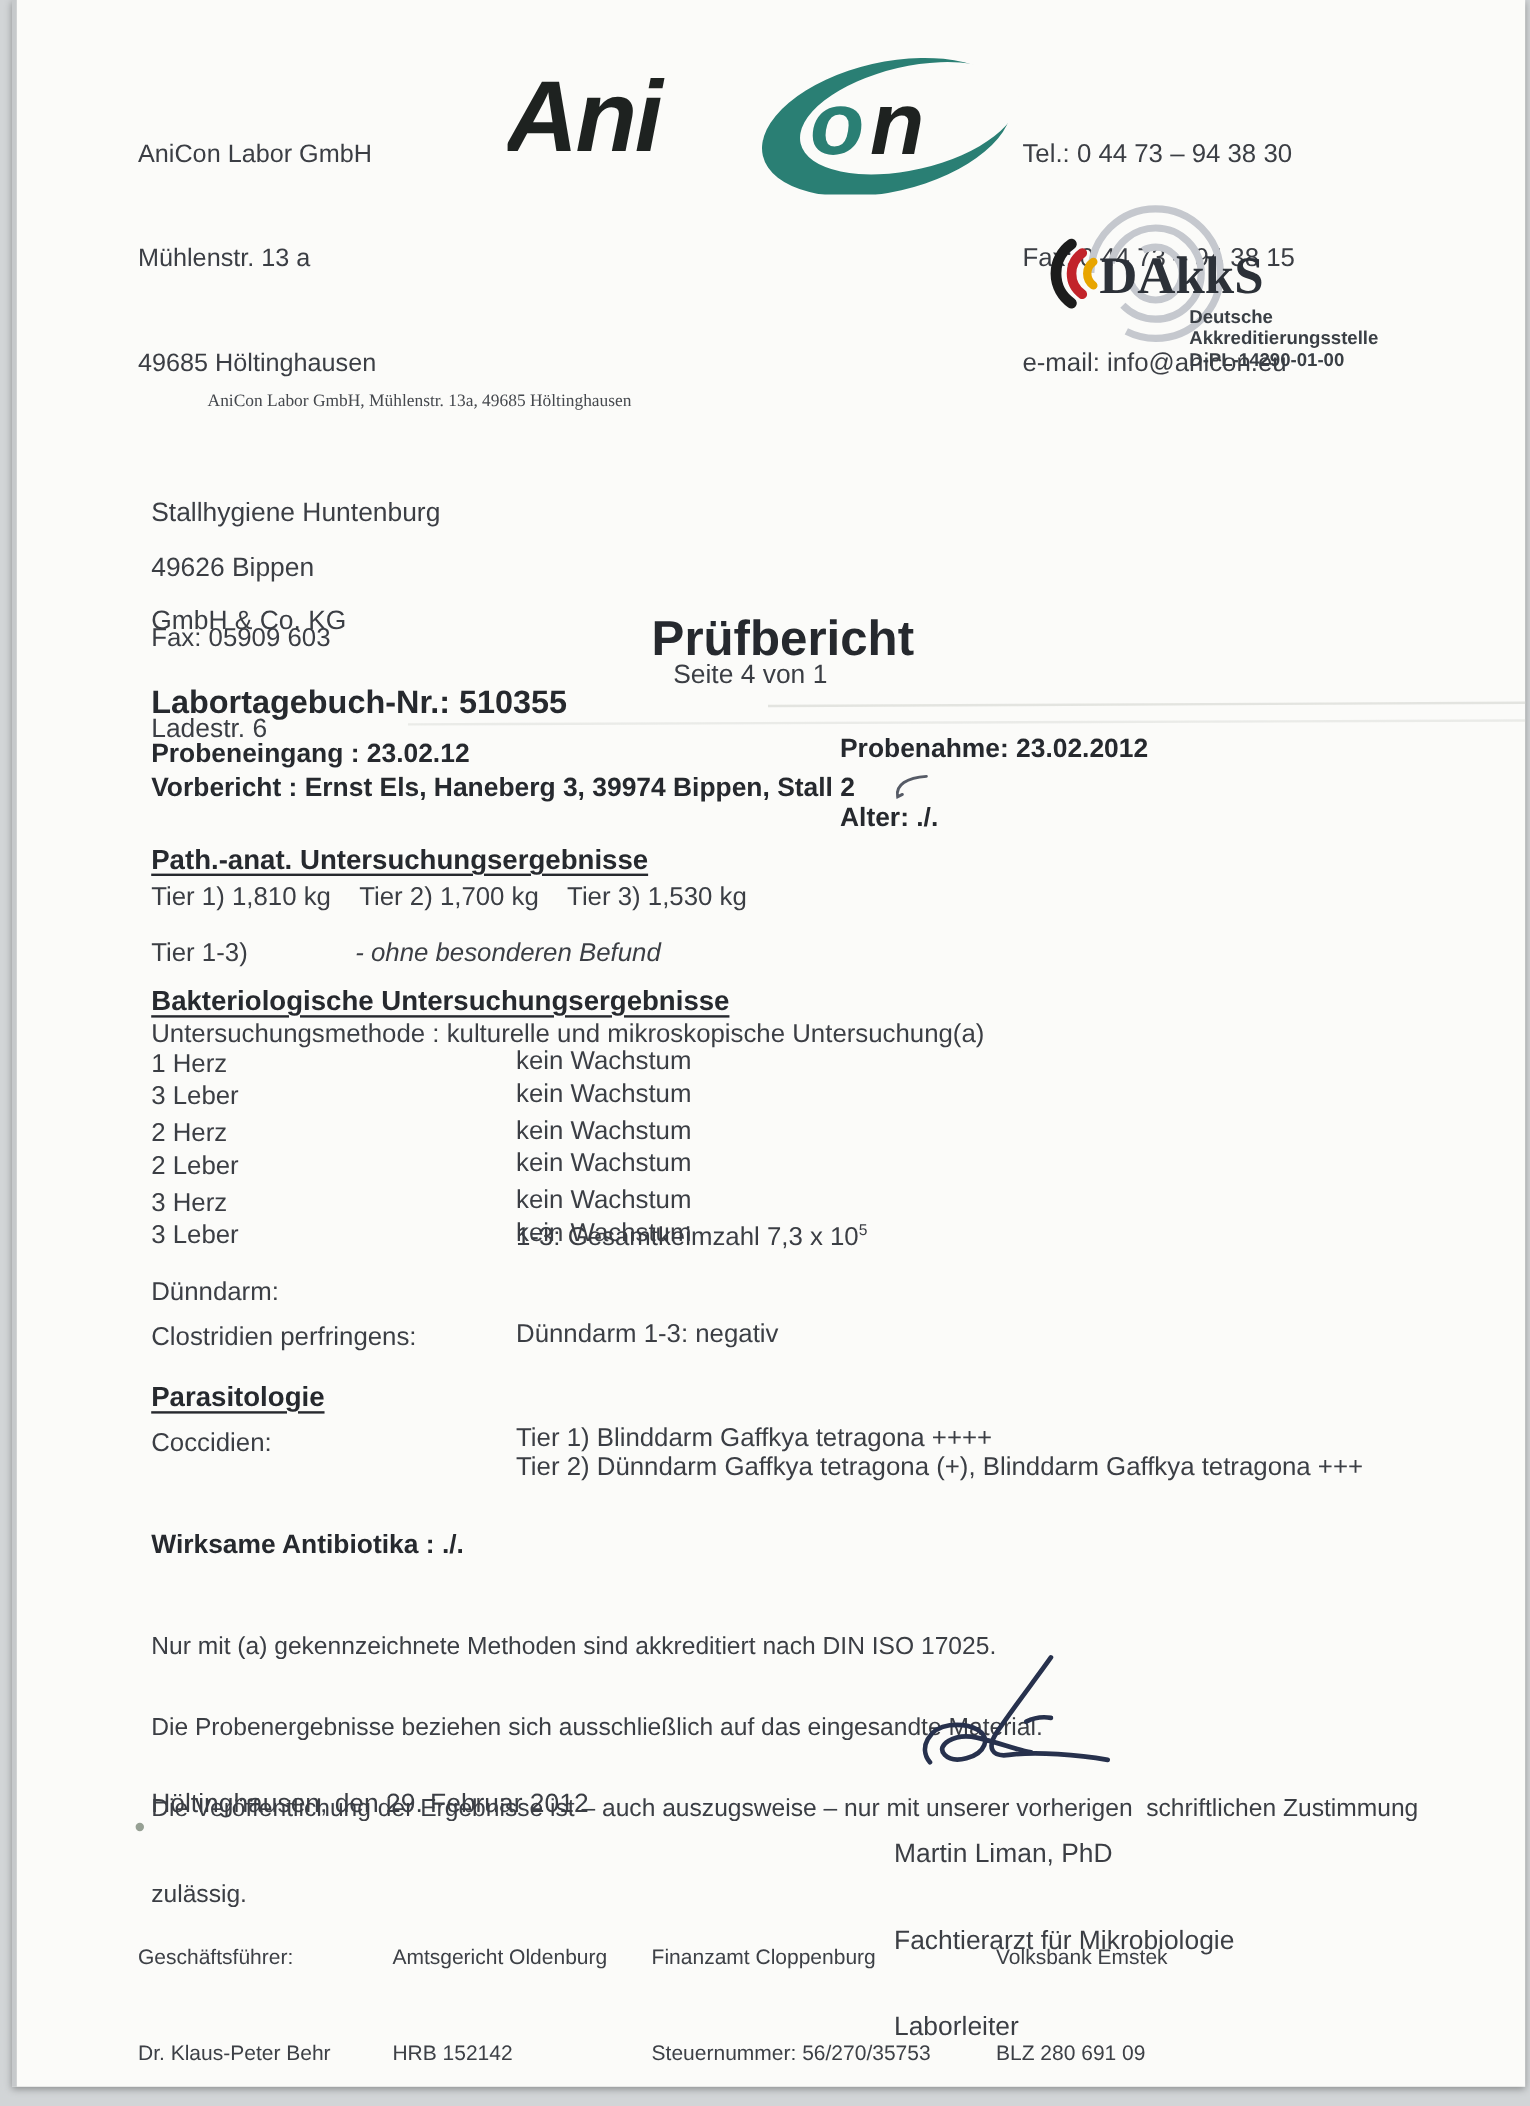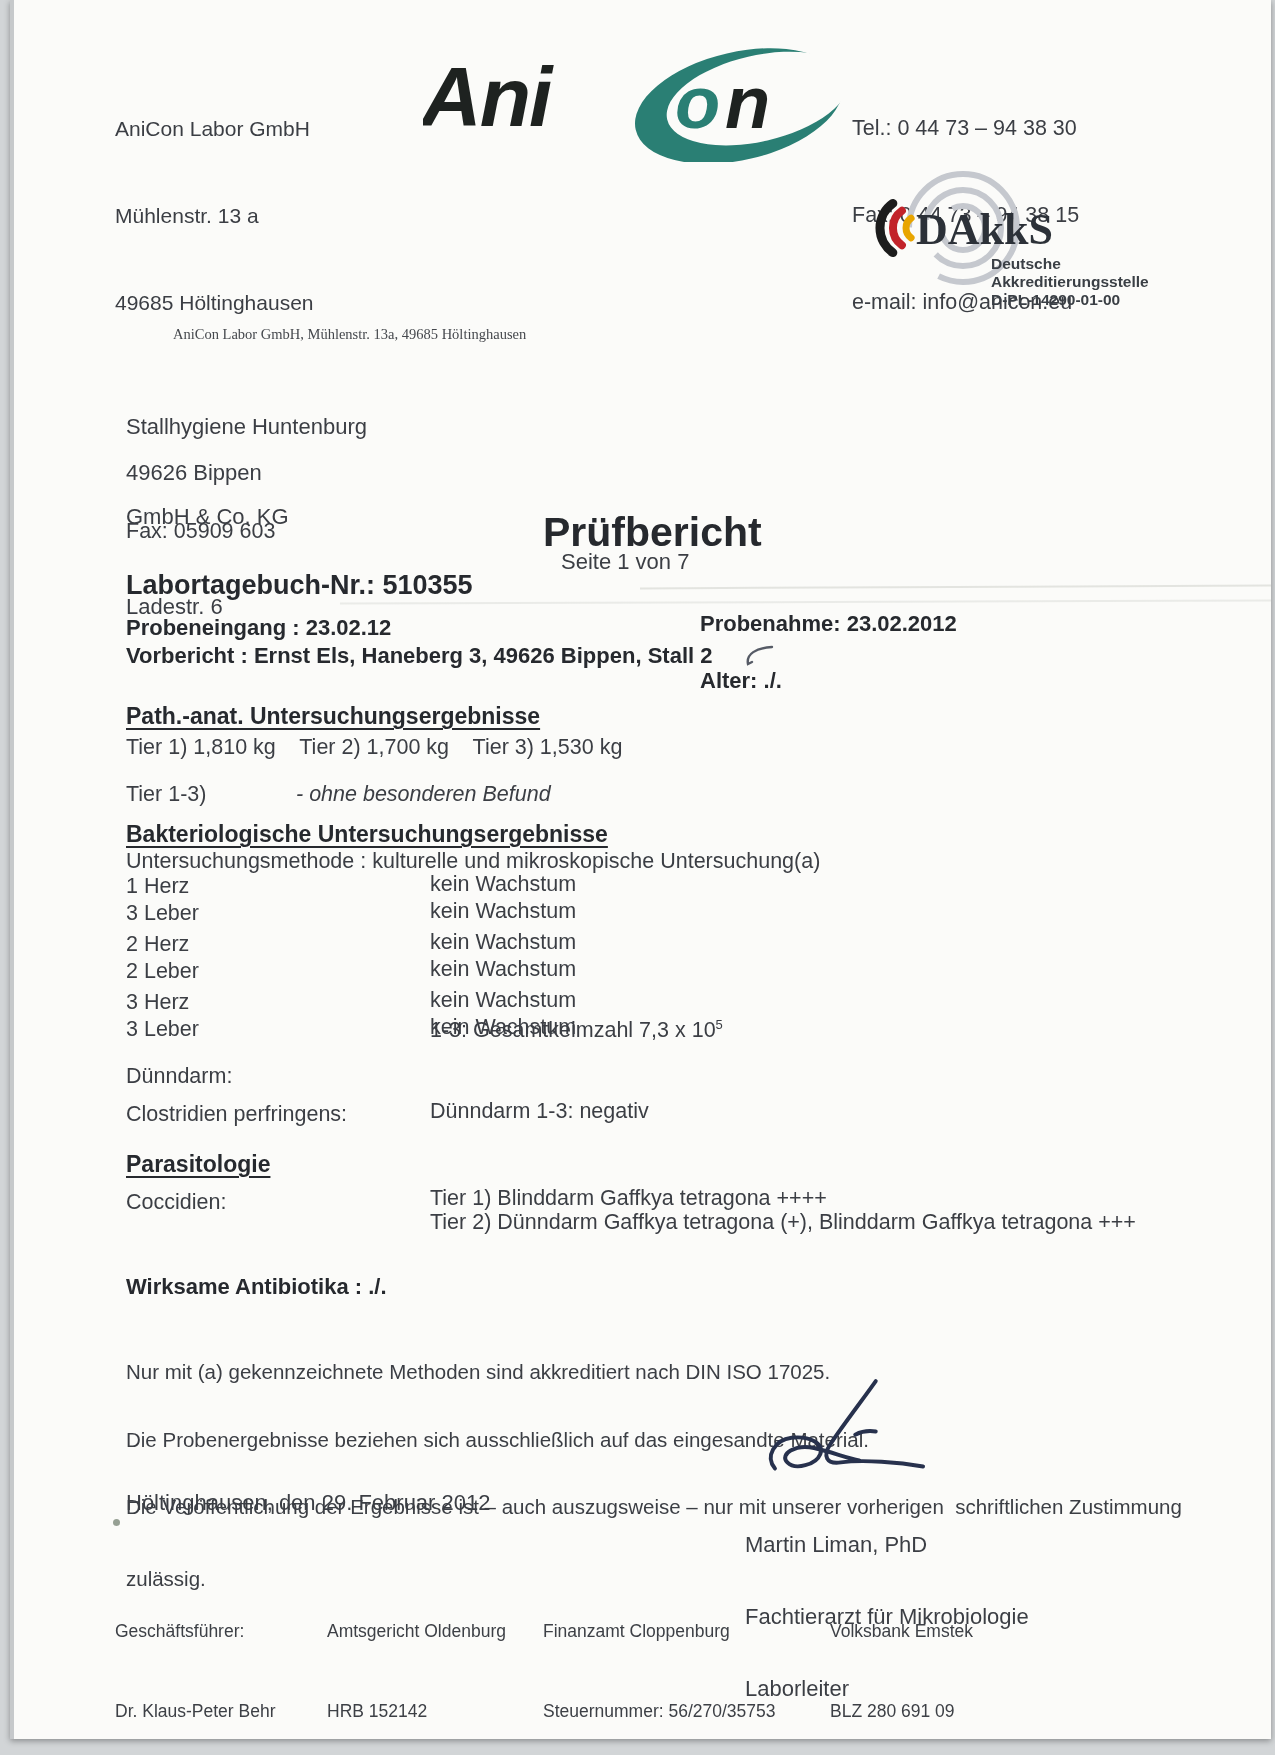--- a/index.html
+++ b/index.html
@@ -78,29 +78,29 @@
       <div>GmbH &amp; Co. KG</div>
       <div>Ladestr. 6</div>
     </div>
     <div class="t" style="left:126px;top:458px;font-size:22px;">49626 Bippen</div>
     <div class="t" style="left:126px;top:517px;">Fax: 05909 603</div>
 
     <div class="crease" style="left:640px;top:586px;width:631px;transform:rotate(-.25deg);"></div>
     <div class="crease" style="left:340px;top:601px;width:931px;opacity:.55;transform:rotate(-.2deg);"></div>
 
     <div class="t big-title" style="left:543px;top:505px;">Prüfbericht</div>
-    <div class="t" style="left:561px;top:547px;font-size:22px;">Seite 1 von 7</div>
+    <div class="t" style="left:561px;top:547px;font-size:22px;">Seite 4 von 1</div>
     <div class="t lab-nr" style="left:126px;top:568px;">Labortagebuch-Nr.: 510355</div>
 
     <div class="t b" style="left:126px;top:613px;font-size:22px;">Probeneingang : 23.02.12</div>
     <div class="t b" style="left:700px;top:609px;font-size:22px;">Probenahme: 23.02.2012</div>
     <svg style="position:absolute;left:742px;top:644px;" width="36" height="24" viewBox="0 0 36 24">
       <path d="M30,3 C14,4 4,10 6,20 L10,18" fill="none" stroke="#565b66" stroke-width="2.4" stroke-linecap="round"></path>
     </svg>
-    <div class="t b" style="left:126px;top:641px;font-size:22px;">Vorbericht : Ernst Els, Haneberg 3, 49626 Bippen, Stall 2</div>
+    <div class="t b" style="left:126px;top:641px;font-size:22px;">Vorbericht : Ernst Els, Haneberg 3, 39974 Bippen, Stall 2</div>
     <div class="t b" style="left:700px;top:666px;font-size:22px;">Alter: ./.</div>
 
     <div class="t h-ul" style="left:126px;top:701px;">Path.-anat. Untersuchungsergebnisse</div>
     <div class="t" style="left:126px;top:733px;">Tier 1) 1,810 kg    Tier 2) 1,700 kg    Tier 3) 1,530 kg</div>
     <div class="t" style="left:126px;top:780px;">Tier 1-3)</div>
     <div class="t" style="left:296px;top:780px;font-style:italic;">- ohne besonderen Befund</div>
 
     <div class="t h-ul" style="left:126px;top:819px;">Bakteriologische Untersuchungsergebnisse</div>
     <div class="t" style="left:126px;top:847px;">Untersuchungsmethode : kulturelle und mikroskopische Untersuchung(a)</div>
 

